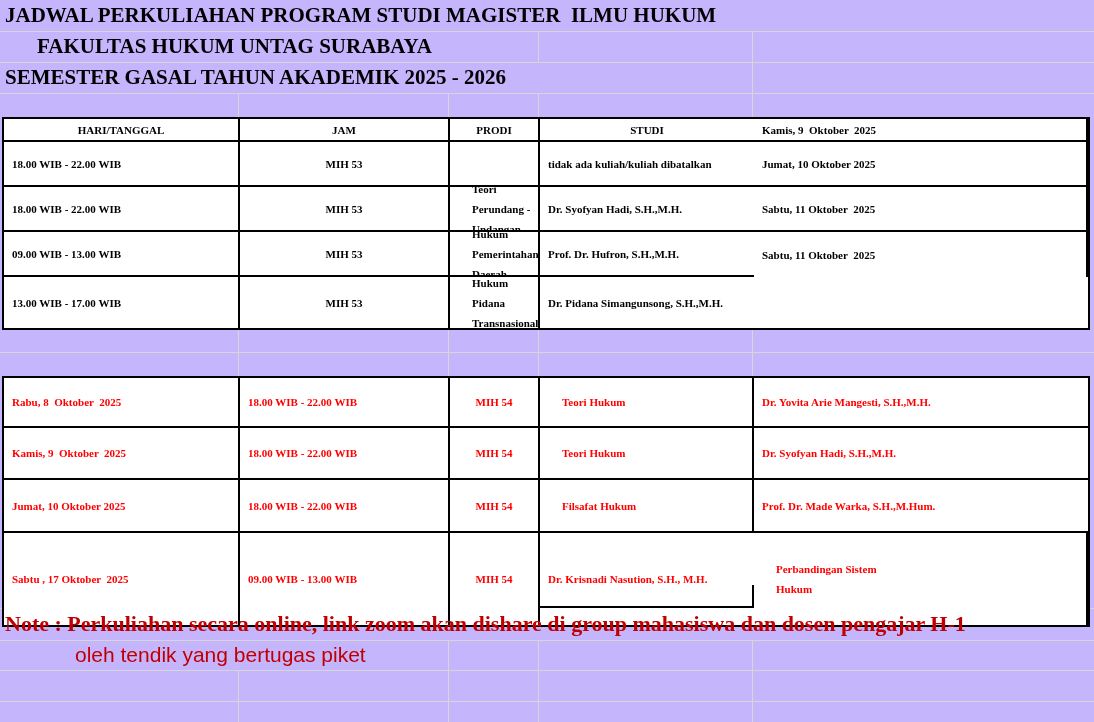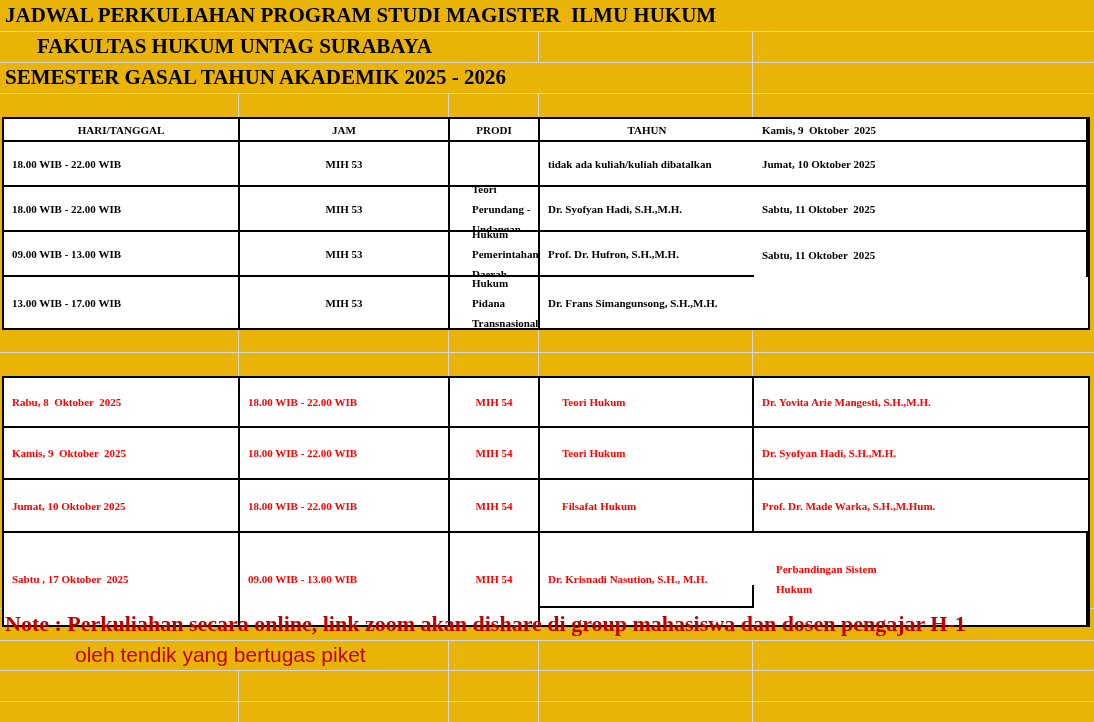--- a/index.html
+++ b/index.html
@@ -1,19 +1,19 @@
 <!DOCTYPE html>
 <html><head>
 <meta charset="utf-8">
 <style>
   html,body{margin:0;padding:0;background:#ffffff;}
   .sheet{
     position:relative;
     width:1094px;height:722px;
-    background:#eab308;
+    background:#c4b5fd;
     font-family:"Liberation Serif","DejaVu Serif",serif;
     overflow:hidden;
   }
   
   .hl{position:absolute;height:1px;background:#d6d6d6;}
   .vl{position:absolute;width:1px;background:#d6d6d6;}
 
   
   .trow{
     position:absolute;left:5px;height:31px;line-height:31px;
@@ -103,21 +103,21 @@
   <div class="vl" style="left:238px;top:670px;height:52px;"></div>
   <div class="vl" style="left:448px;top:670px;height:52px;"></div>
   <div class="vl" style="left:538px;top:670px;height:52px;"></div>
   <div class="vl" style="left:752px;top:670px;height:52px;"></div>
 
   <div class="tbl tbl1">
 
     <div class="cell hdr c1">HARI/TANGGAL</div>
     <div class="cell hdr c2">JAM</div>
     <div class="cell hdr c3">PRODI</div>
-    <div class="cell hdr c5">TAHUN</div>
+    <div class="cell hdr c5">STUDI</div>
 
     <div class="cell c1 c-hari">Kamis, 9  Oktober  2025</div>
     <div class="cell c2">18.00 WIB - 22.00 WIB</div>
     <div class="cell c3 c-prodi">MIH 53</div>
     <div class="cell c4 c-mk"></div>
     <div class="cell c5">tidak ada kuliah/kuliah dibatalkan</div>
 
     <div class="cell c1 c-hari">Jumat, 10 Oktober 2025</div>
     <div class="cell c2">18.00 WIB - 22.00 WIB</div>
     <div class="cell c3 c-prodi">MIH 53</div>
@@ -130,21 +130,21 @@
     <div class="cell c3 c-prodi">MIH 53</div>
     <div class="cell c4 c-mk">Hukum Pemerintahan
 Daerah</div>
     <div class="cell c5">Prof. Dr. Hufron, S.H.,M.H.</div>
 
     <div class="cell c1 c-hari rl">Sabtu, 11 Oktober  2025</div>
     <div class="cell c2 rl">13.00 WIB - 17.00 WIB</div>
     <div class="cell c3 c-prodi rl">MIH 53</div>
     <div class="cell c4 c-mk rl">Hukum Pidana
 Transnasional</div>
-    <div class="cell c5 rl">Dr. Frans Simangunsong, S.H.,M.H.</div>
+    <div class="cell c5 rl">Dr. Pidana Simangunsong, S.H.,M.H.</div>
   </div>
 
   <div class="tbl tbl2">
 
     <div class="cell c1 c-hari">Rabu, 8  Oktober  2025</div>
     <div class="cell c2">18.00 WIB - 22.00 WIB</div>
     <div class="cell c3 c-prodi">MIH 54</div>
     <div class="cell c4 c-mk">Teori Hukum</div>
     <div class="cell c5">Dr. Yovita Arie Mangesti, S.H.,M.H.</div>
 

